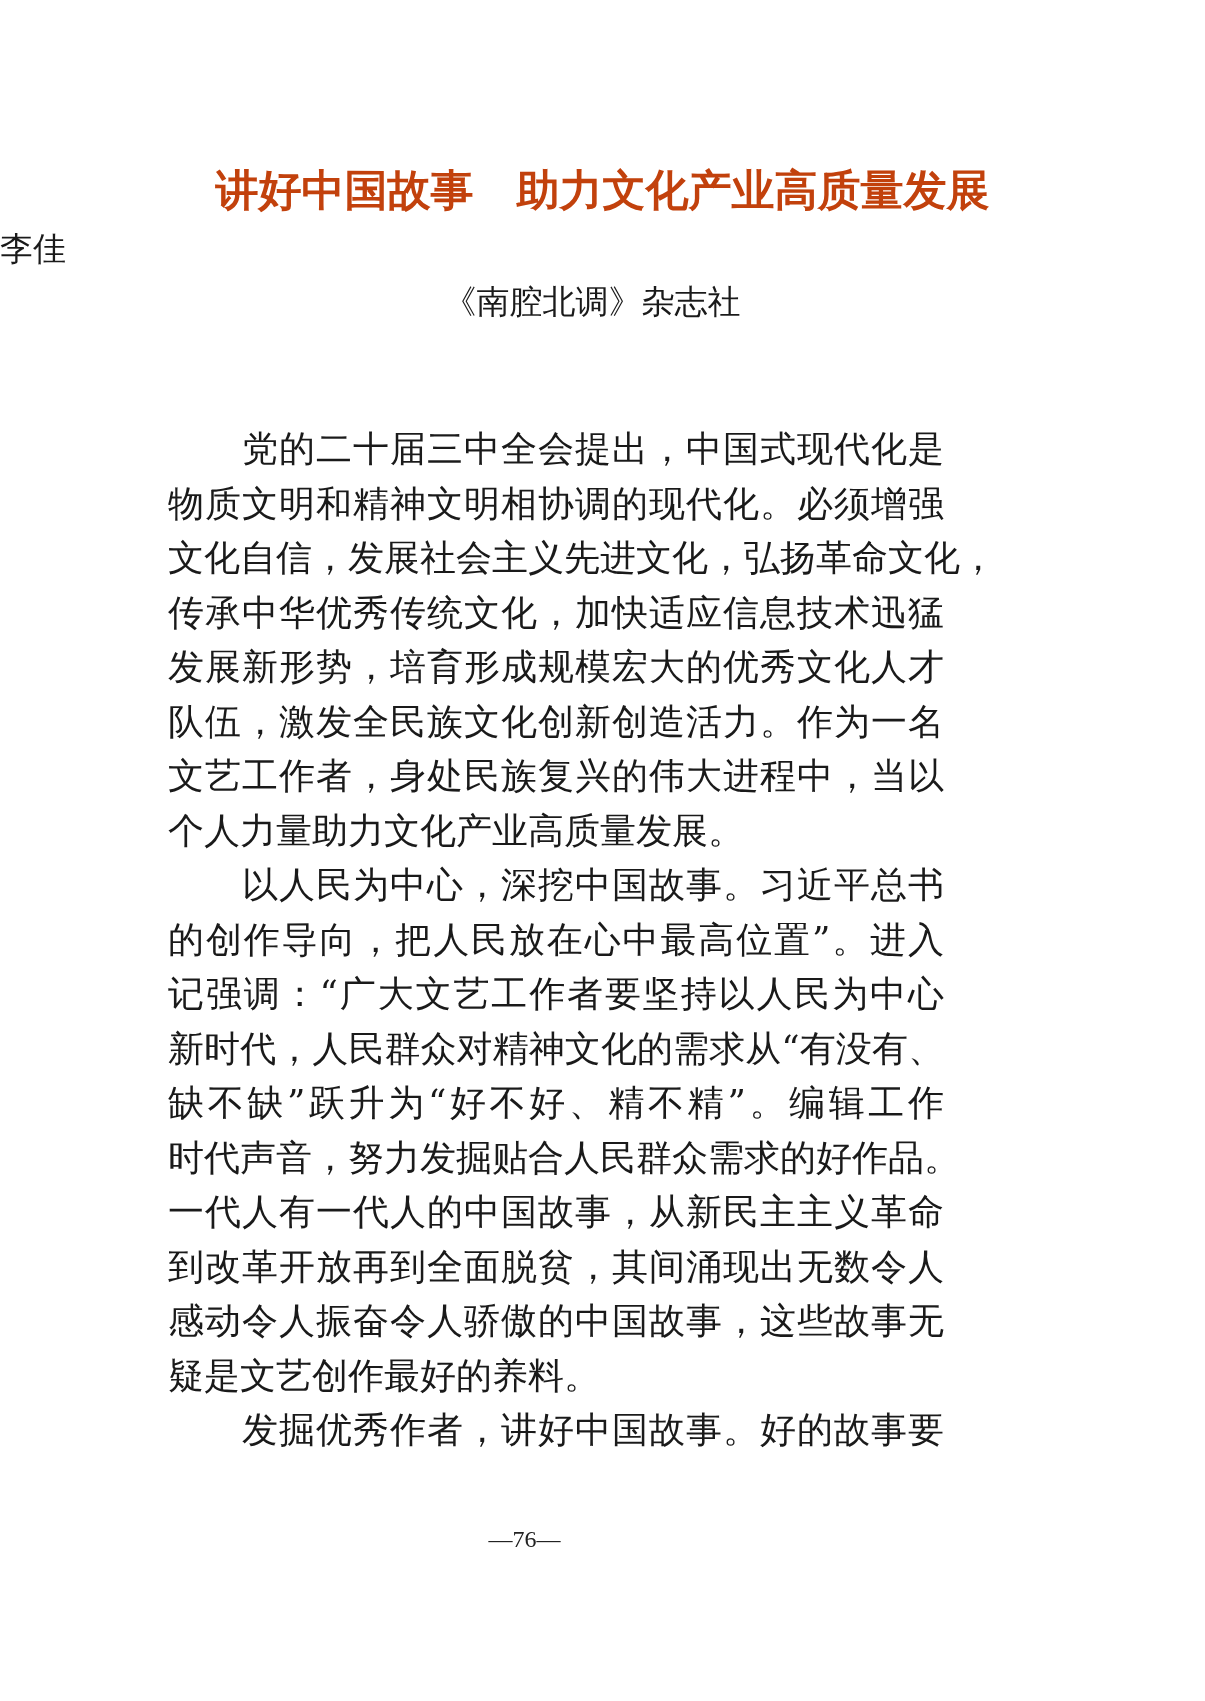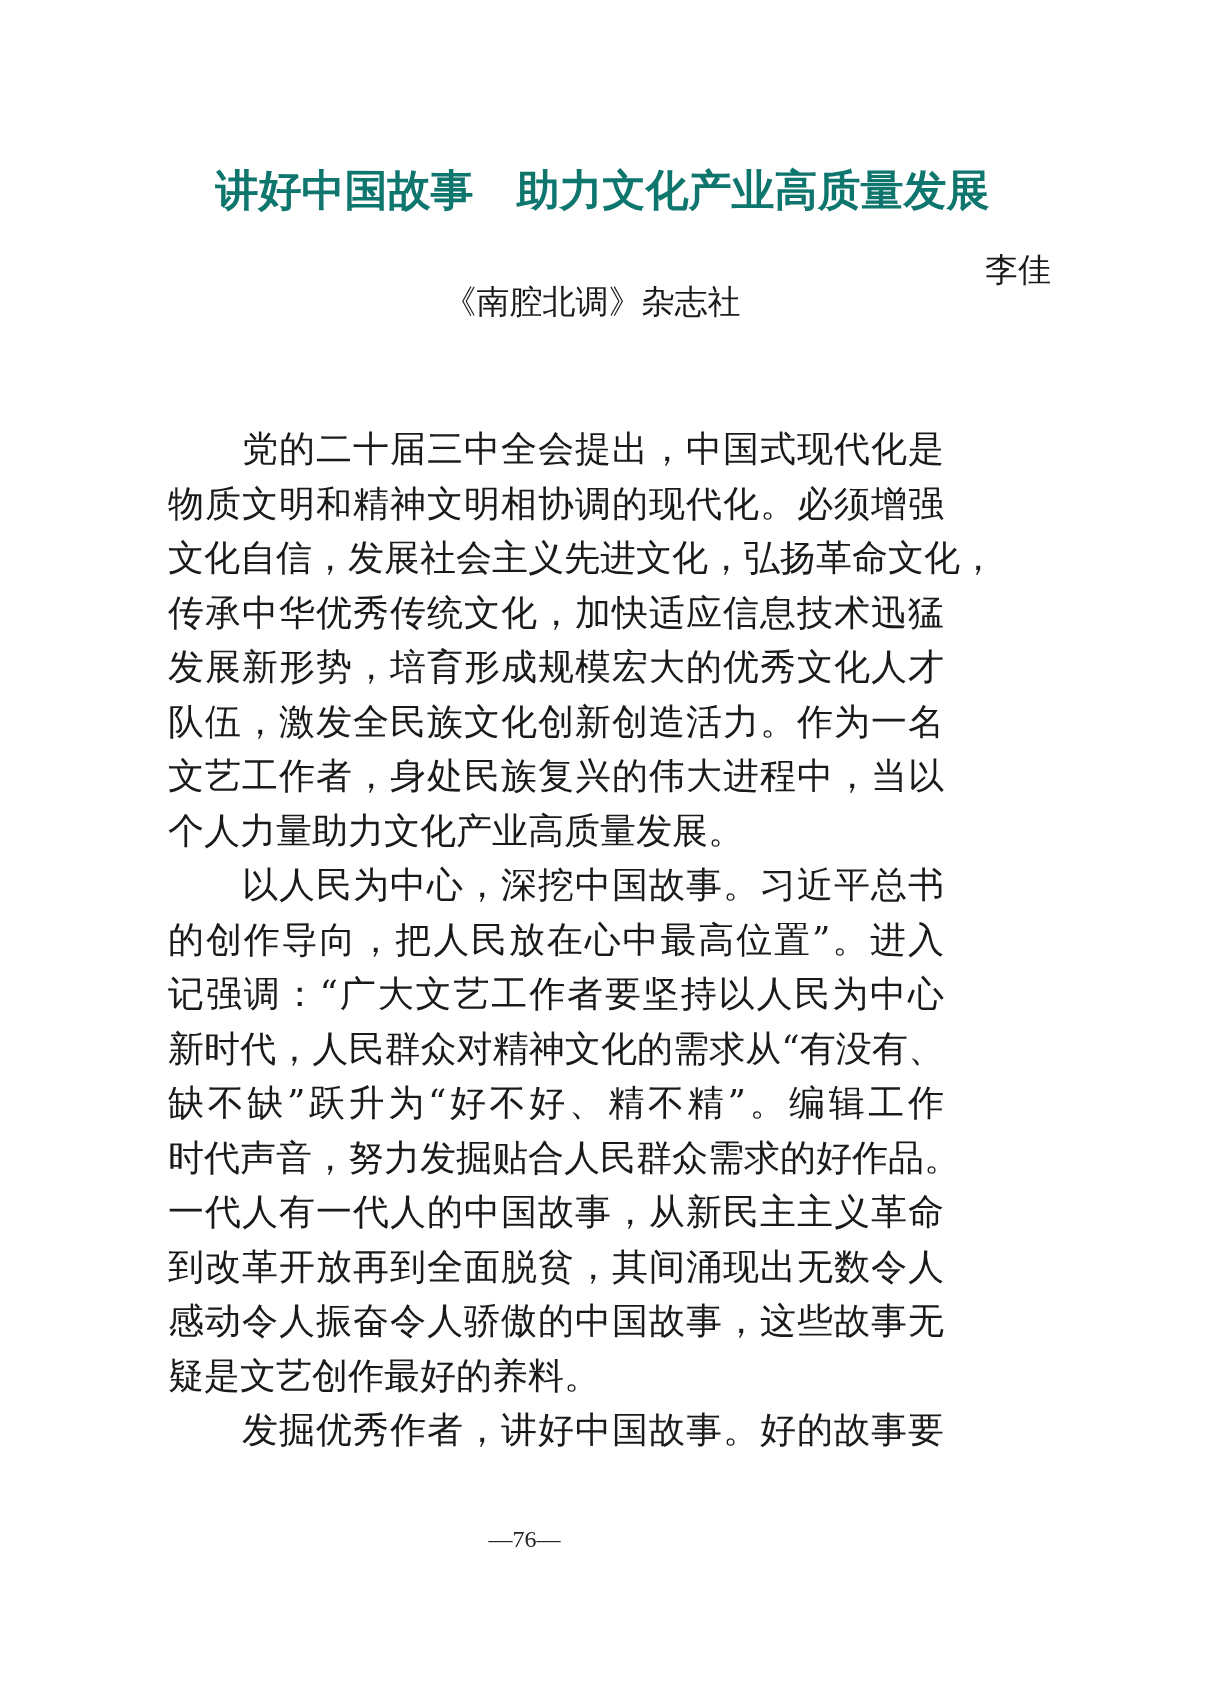--- a/index.html
+++ b/index.html
@@ -25,33 +25,32 @@
       position: absolute;
       top: 160px;
       left: 0;
       width: 1205px;
       text-align: center;
       font-family: "DejaVu Sans", "Liberation Sans", sans-serif;
       font-weight: bold;
       font-size: 43px;
       letter-spacing: 0px;
       line-height: 60px;
-      color: #0f766e;
+      color: #c2410c;
       white-space: pre;
     }
     .author {
       position: absolute;
       top: 227px;
       left: 0;
       width: 1051px;
-      text-align: right;
+      text-align: left;
       font-size: 33px;
       line-height: 44px;
       color: #1a1a1a;
-      margin-top: 21px;
     }
     .affiliation {
       position: absolute;
       top: 280px;
       left: 0;
       width: 1184px;
       text-align: center;
       font-size: 33px;
       line-height: 44px;
       color: #1a1a1a;

